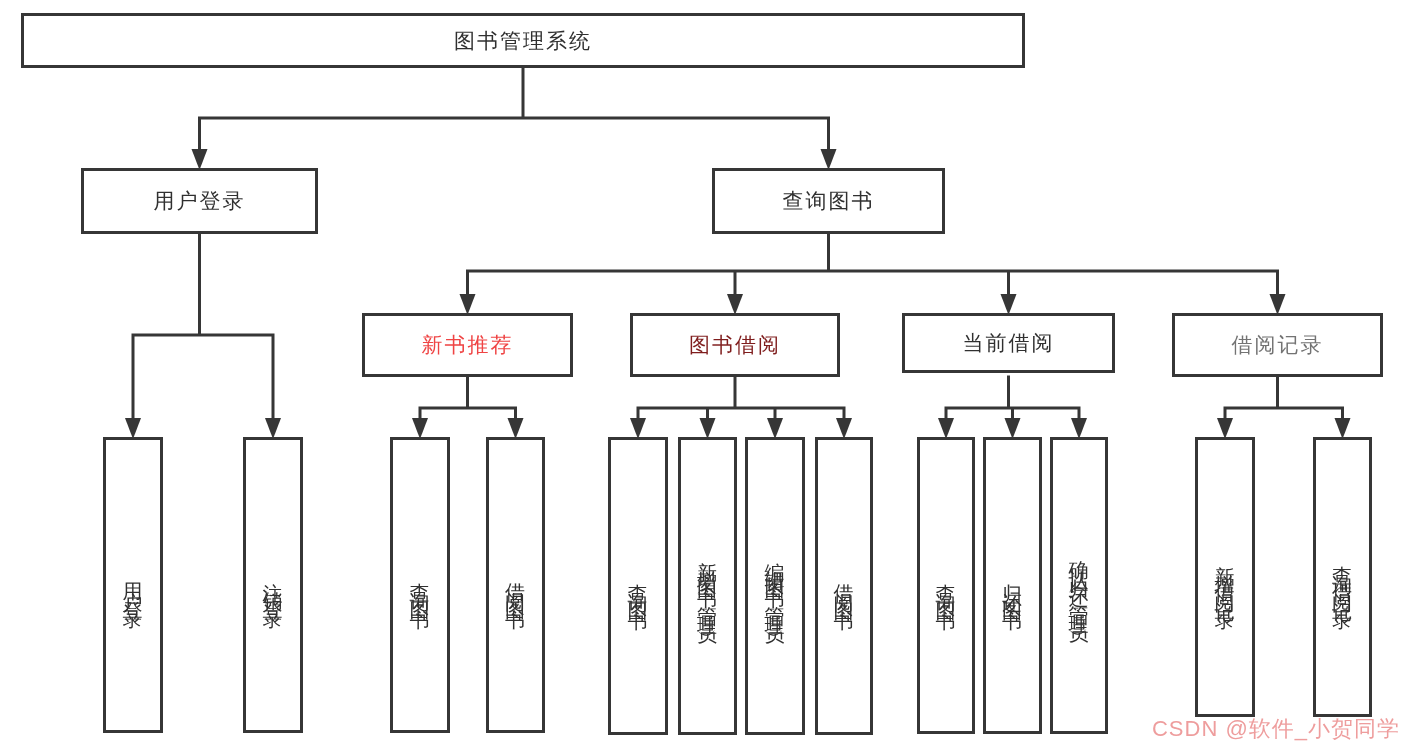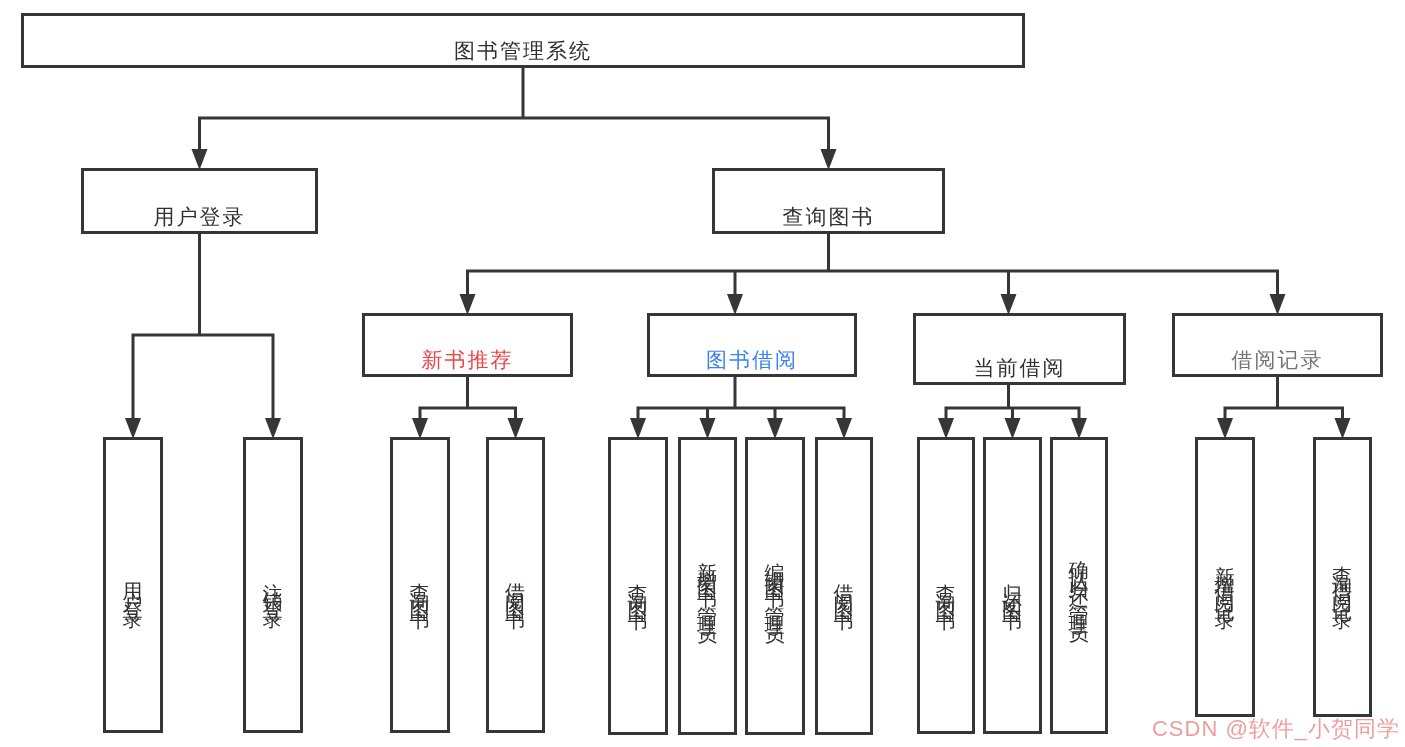--- a/index.html
+++ b/index.html
@@ -8,21 +8,21 @@
     background:#ffffff;
     font-family:"Liberation Sans",sans-serif;
   }
   #canvas{position:absolute;left:0;top:0;width:1405px;height:747px;}
   svg.connectors{position:absolute;left:0;top:0;z-index:1;}
   .node{
     position:absolute;box-sizing:border-box;z-index:2;
     border:3px solid #363636;background:#ffffff;color:#303030;
     display:flex;align-items:center;justify-content:center;
   }
-  .node.h{font-size:21px;letter-spacing:2px;white-space:nowrap;align-items:flex-end;}
+  .node.h{font-size:21px;letter-spacing:2px;white-space:nowrap;}
   .node.v{
     writing-mode:vertical-rl;text-orientation:mixed;
     font-size:20px;letter-spacing:9px;line-height:1;
   }
   .watermark{
     position:absolute;right:5px;bottom:3px;z-index:6;
     font-size:22px;letter-spacing:1px;opacity:0.8;white-space:nowrap;
   }
 </style>
 </head>
@@ -64,24 +64,24 @@
     </div>
     <div class="node h" style="left: 81px; top: 168px; width: 237px; height: 66px; border-color: rgb(54, 54, 54); color: rgb(48, 48, 48);">
       <span>用户登录</span>
     </div>
     <div class="node h" style="left: 712px; top: 168px; width: 233px; height: 66px; border-color: rgb(54, 54, 54); color: rgb(48, 48, 48);">
       <span>查询图书</span>
     </div>
     <div class="node h" style="left: 362px; top: 313px; width: 211px; height: 64px; border-color: rgb(54, 54, 54); color: #ef4444;">
       <span>新书推荐</span>
     </div>
-    <div class="node h" style="left: 630px; top: 313px; width: 210px; height: 64px; border-color: rgb(54, 54, 54); color: #3b82f6; margin-left: 17px;">
+    <div class="node h" style="left: 630px; top: 313px; width: 210px; height: 64px; border-color: rgb(54, 54, 54); color: #7f1d1d;">
       <span>图书借阅</span>
     </div>
-    <div class="node h" style="left: 902px; top: 313px; width: 213px; height: 72px; border-color: rgb(54, 54, 54); color: rgb(48, 48, 48); margin-left: 11px;">
+    <div class="node h" style="left: 902px; top: 313px; width: 213px; height: 60px; border-color: rgb(54, 54, 54); color: rgb(48, 48, 48);">
       <span>当前借阅</span>
     </div>
     <div class="node h" style="left: 1172px; top: 313px; width: 211px; height: 64px; border-color: rgb(54, 54, 54); color: #737373;">
       <span>借阅记录</span>
     </div>
     <div class="node v" style="left: 103px; top: 437px; width: 60px; height: 296px; border-color: rgb(54, 54, 54); color: rgb(48, 48, 48);">
       <span>用户登录</span>
     </div>
     <div class="node v" style="left: 243px; top: 437px; width: 60px; height: 296px; border-color: rgb(54, 54, 54); color: rgb(48, 48, 48);">
       <span>注销登录</span>

